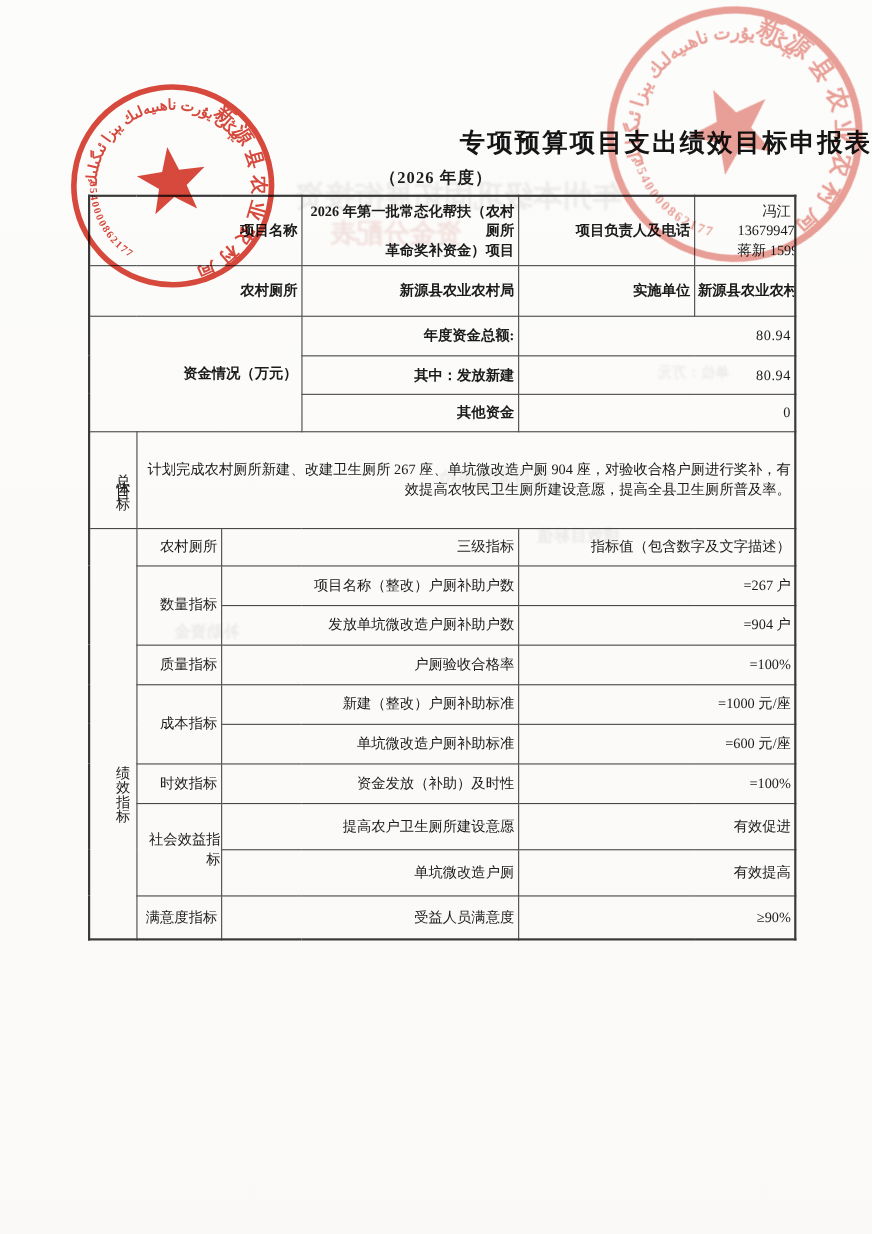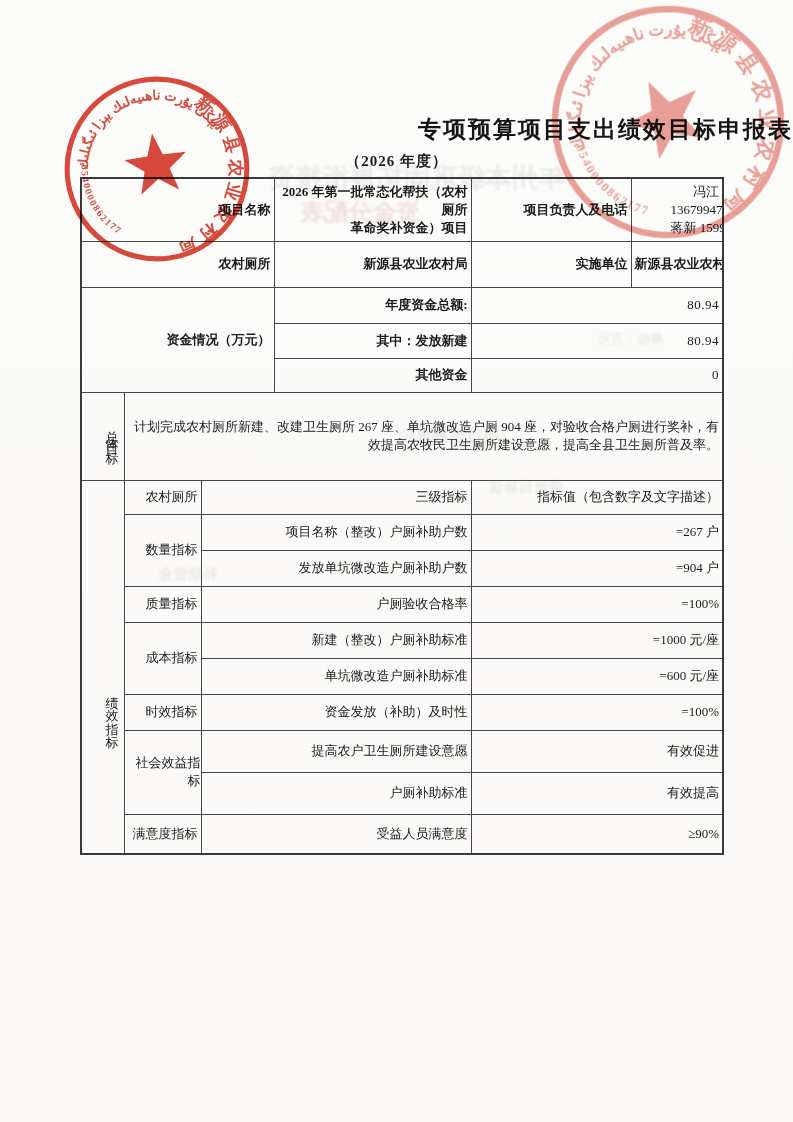--- a/index.html
+++ b/index.html
@@ -166,21 +166,21 @@
         <td>时效指标</td>
         <td class="metric" colspan="2">资金发放（补助）及时性</td>
         <td class="ind-val" colspan="2">=100%</td>
       </tr>
       <tr class="rh42">
         <td rowspan="2" style="padding:19px 0">社会效益指标</td>
         <td class="metric" colspan="2">提高农户卫生厕所建设意愿</td>
         <td class="ind-val" colspan="2">有效促进</td>
       </tr>
       <tr class="rh42">
-        <td class="metric" colspan="2">户厕补助标准</td>
+        <td class="metric" colspan="2">单坑微改造户厕</td>
         <td class="ind-val" colspan="2">有效提高</td>
       </tr>
       <tr class="rh40">
         <td>满意度指标</td>
         <td class="metric" colspan="2">受益人员满意度</td>
         <td class="ind-val" colspan="2">≥90%</td>
       </tr>
     </tbody>
   </table>
 

